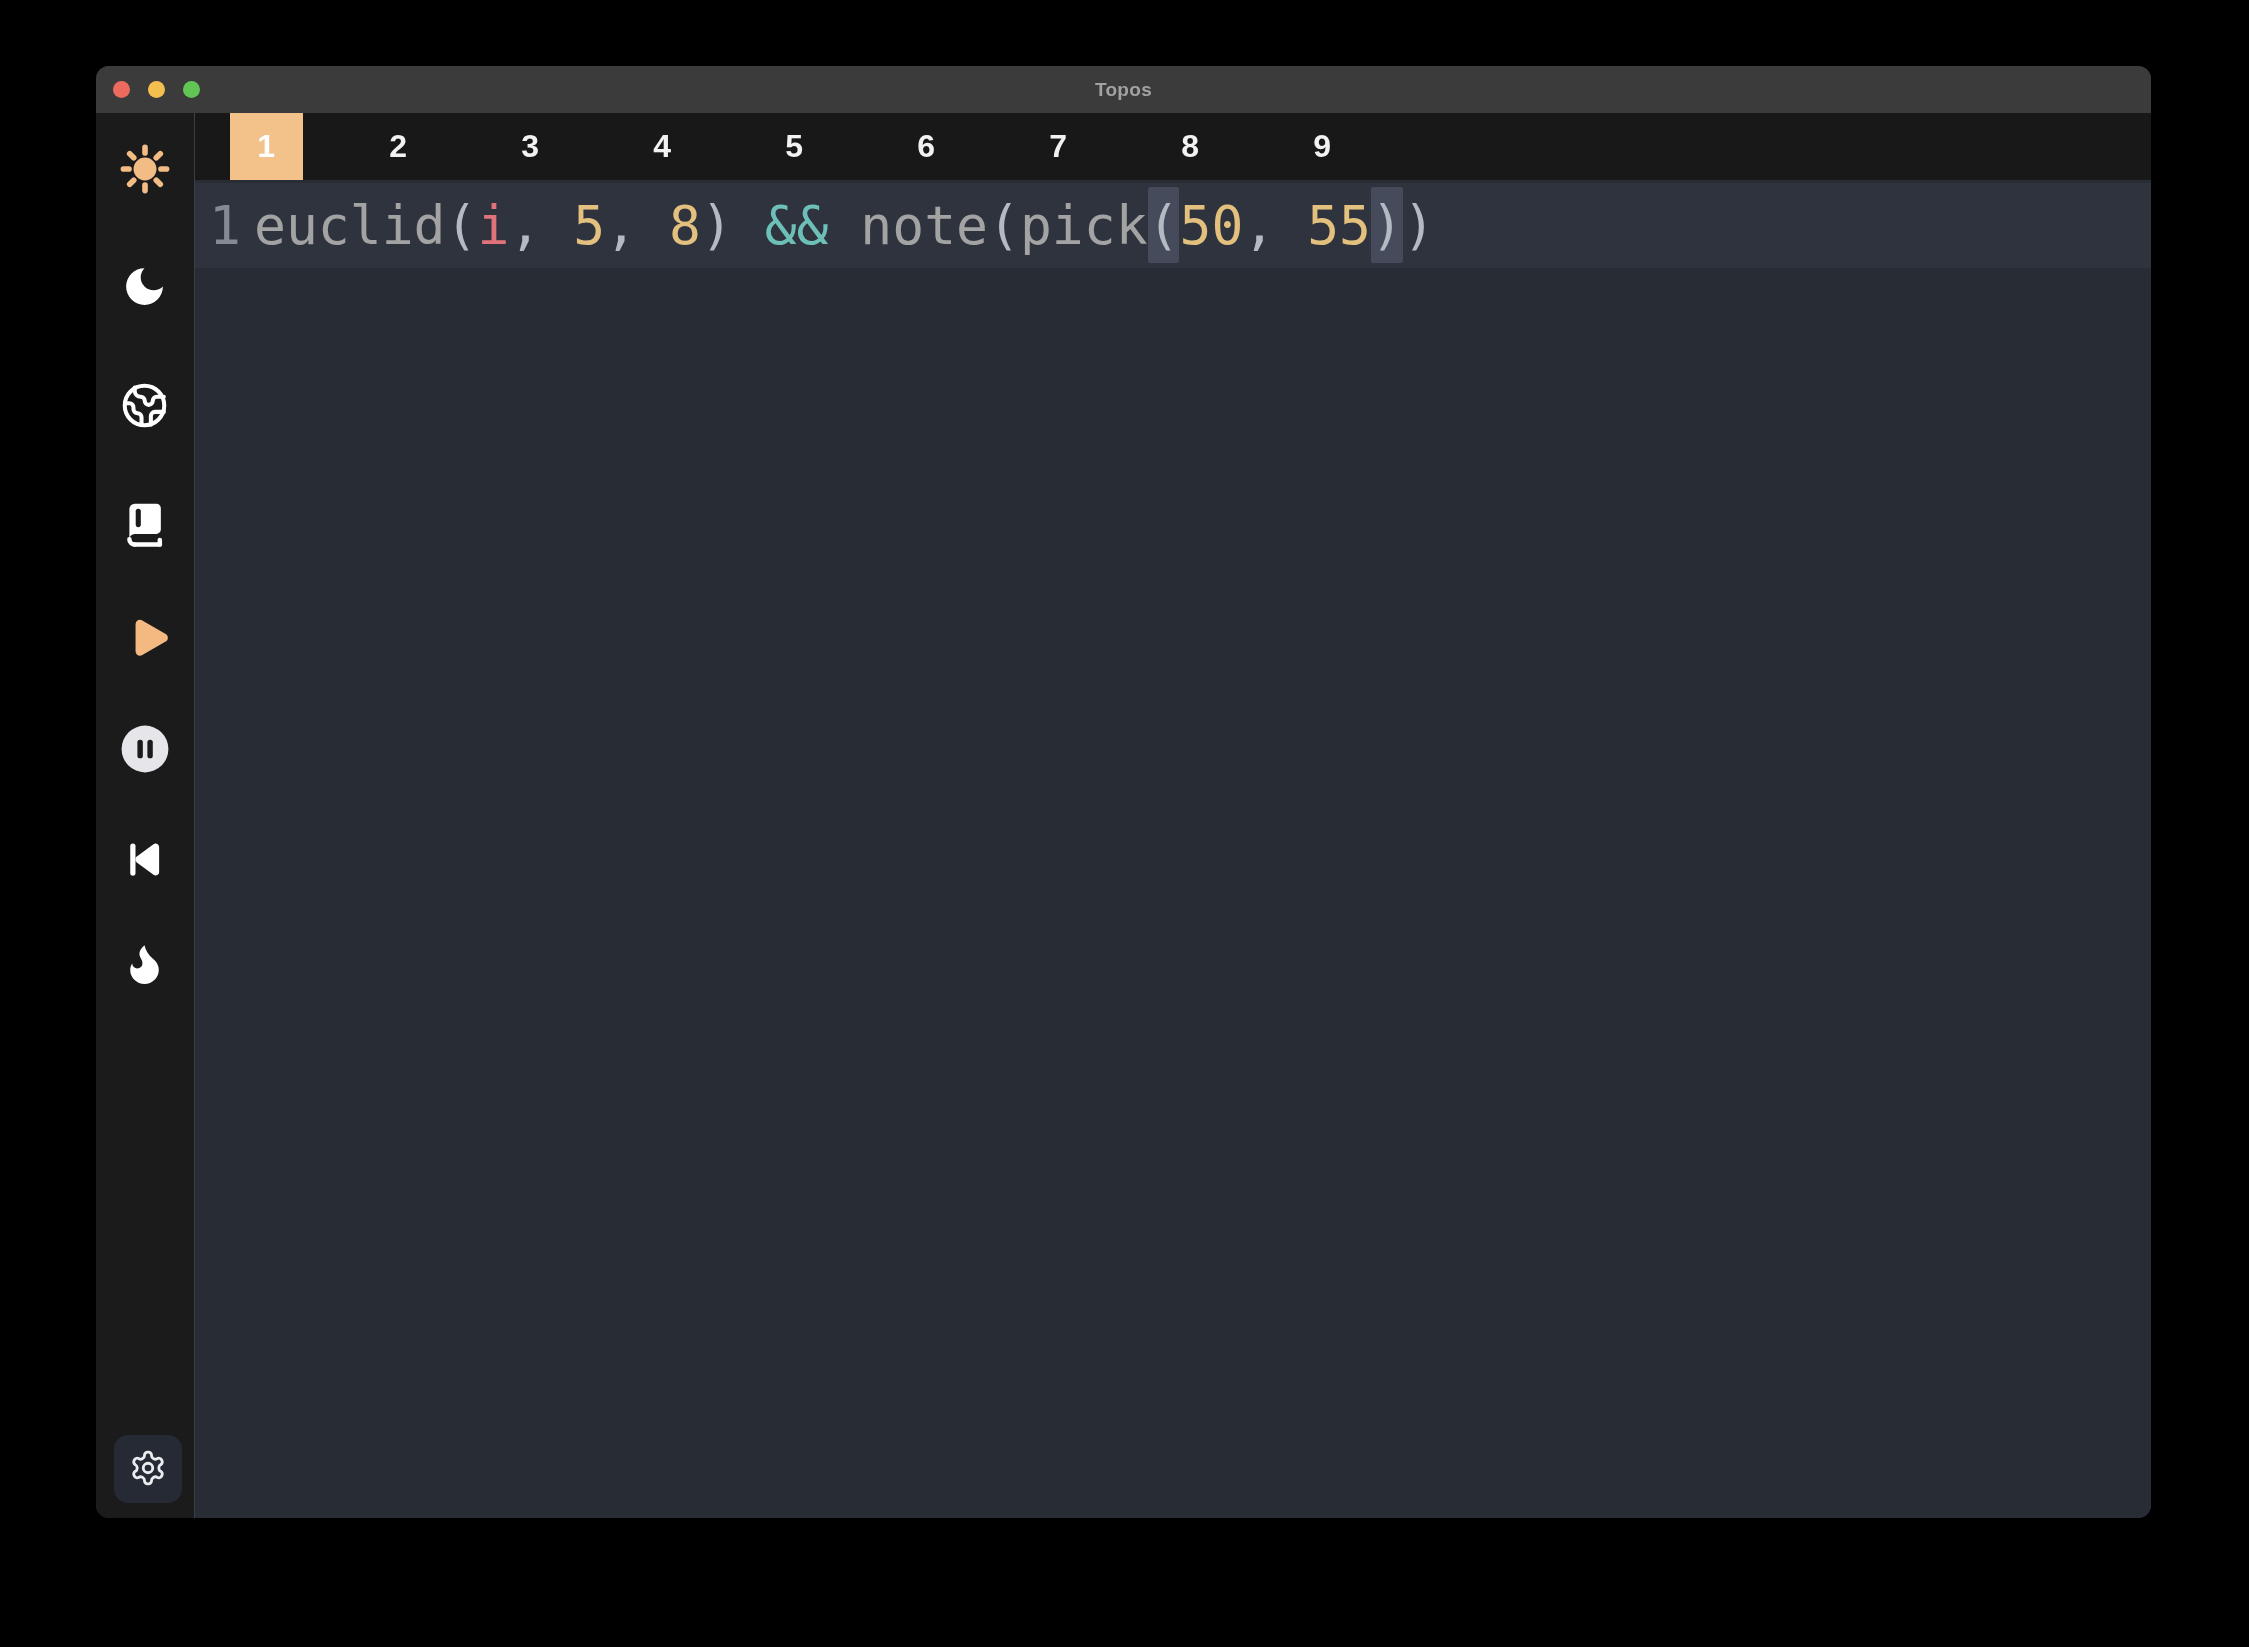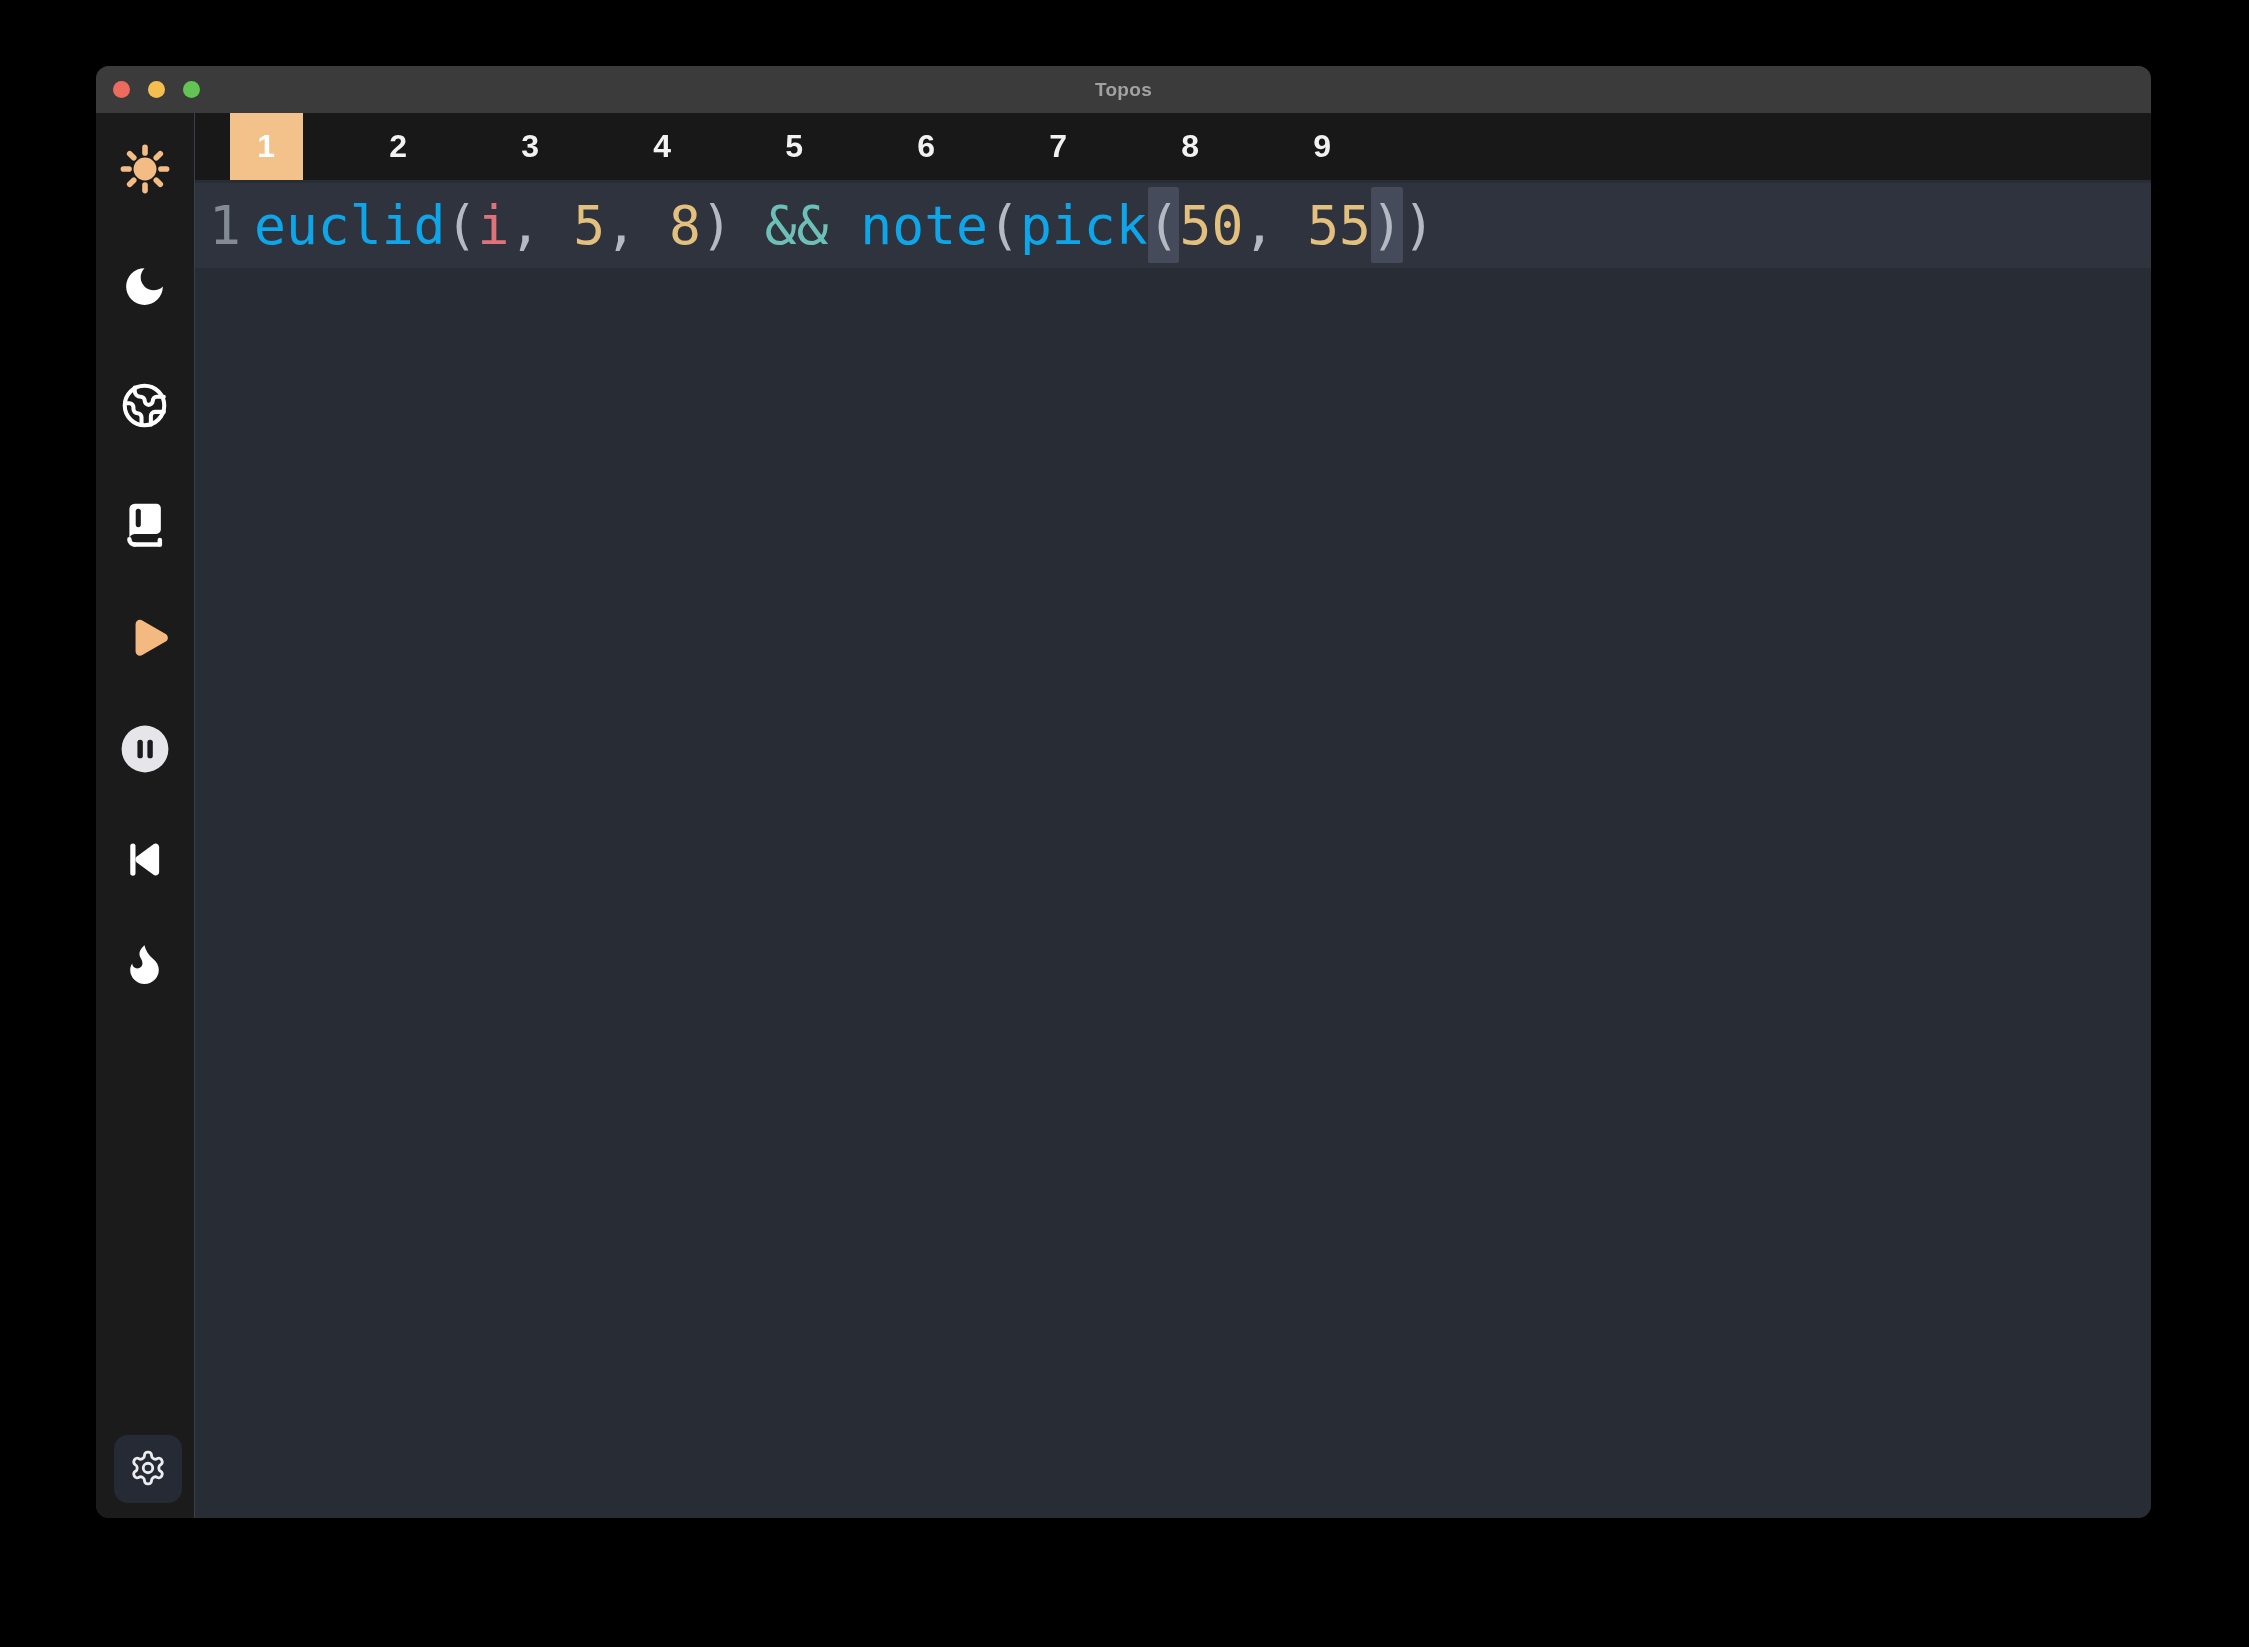--- a/index.html
+++ b/index.html
@@ -166,21 +166,21 @@
   .lnum {
     width: 32px;
     text-align: right;
     color: #848a94;
     flex: 0 0 32px;
   }
   .code {
     margin-left: 13px;
     white-space: pre;
   }
-  .tok-function { color: #0ea5e9; }
+  .tok-function { color: #a3a3a3; }
   .tok-variable { color: #e0727a; }
   .tok-number   { color: #e3c07e; }
   .tok-punct    { color: #b4bac4; }
   .tok-operator { color: #6dc0b8; }
   .tok-matched  {
     color: #b4bac4;
     background: #454b5a;
     border-radius: 2.6px;
     padding: 7.9px 0;
   }

